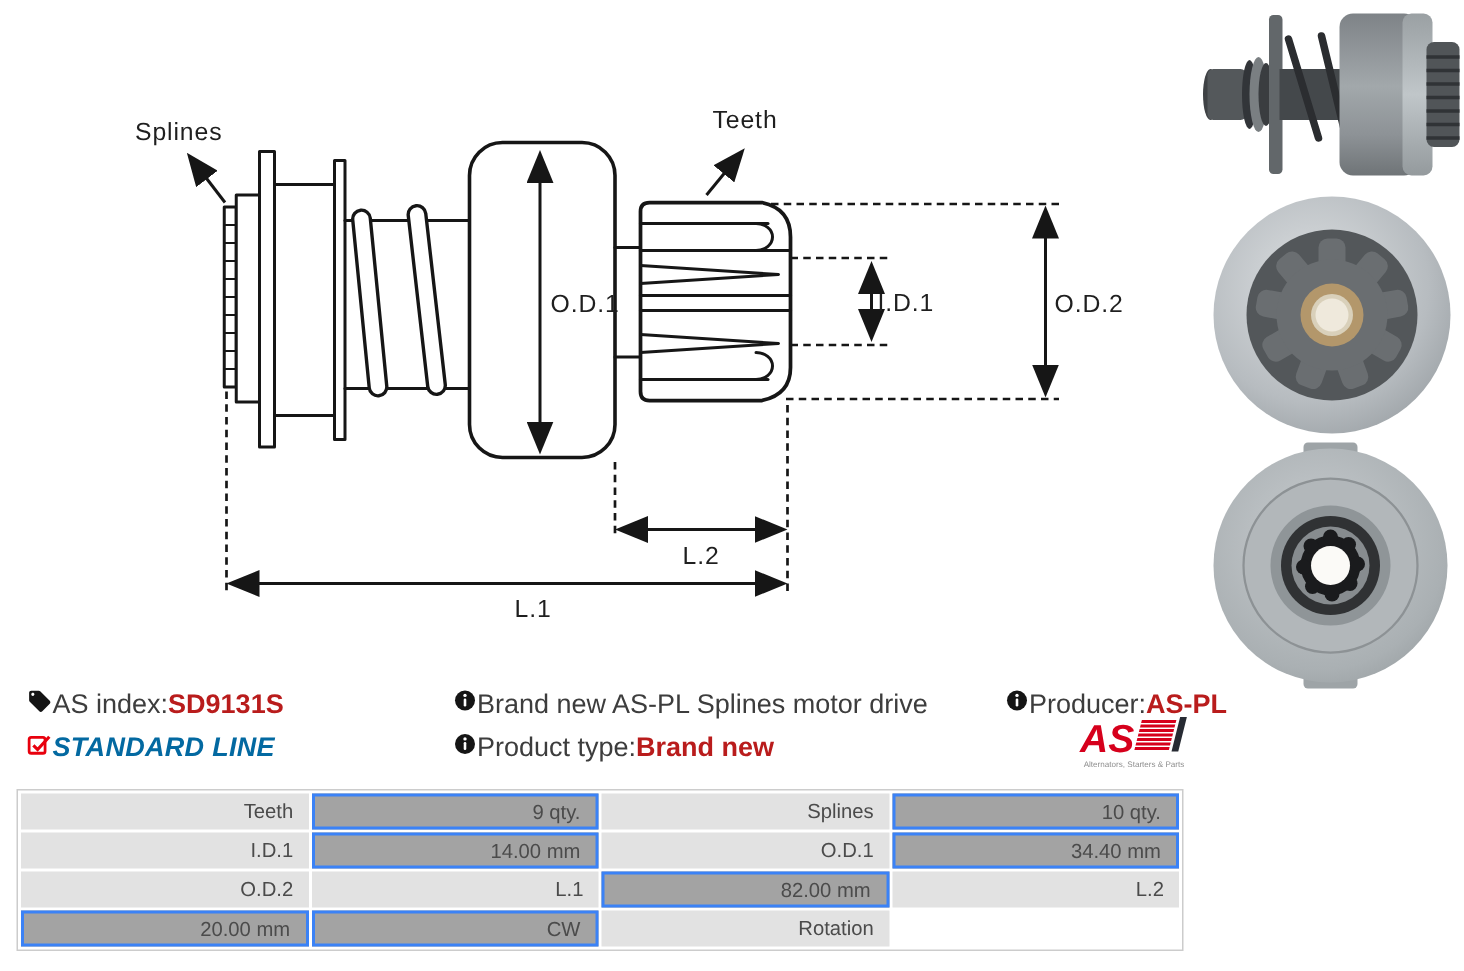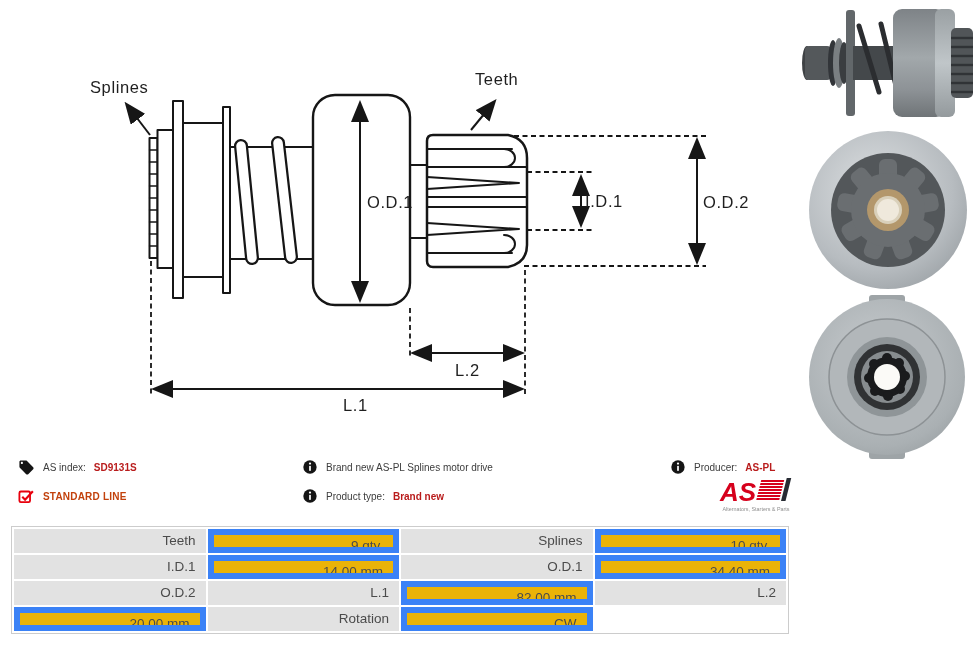--- a/index.html
+++ b/index.html
@@ -1,34 +1,34 @@
 <!DOCTYPE html>
 <html><head>
 <meta charset="utf-8">
 <style>
   html,body{margin:0;padding:0;background:#fff;}
   body{width:976px;height:647px;font-family:"Liberation Sans",sans-serif;}
   #stage{position:relative;width:976px;height:647px;background:#fff;overflow:hidden;}
   .abs{position:absolute;}
 
   
-  .info-item{position:absolute;display:flex;align-items:center;gap:8px;font-size:10px;color:#3d3d3d;white-space:nowrap;}
+  .info-item{position:absolute;display:flex;align-items:flex-start;font-size:18px;color:#3d3d3d;white-space:nowrap;}
   .info-item .lbl{color:#3d3d3d;}
   .info-item b{color:#b91c1c;font-weight:bold;}
-  .std-line{color:#c2410c;font-weight:bold;letter-spacing:.2px;}
+  .std-line{color:#0369a1;font-weight:bold;letter-spacing:.2px;font-style:italic;}
   .ico{display:inline-flex;flex:0 0 auto;}
 
   
   .spec-table{position:absolute;left:11px;top:526px;width:778px;height:108px;box-sizing:border-box;
     border:1px solid #cccccc;background:#fff;padding:2px;display:grid;
     grid-template-columns:1fr 1fr 1fr 1fr;grid-auto-rows:24px;gap:2px;}
   .cell{box-sizing:border-box;text-align:right;padding-right:10px;font-size:13.5px;color:#4b4b4b;
     line-height:24px;height:24px;overflow:hidden;}
   .cell.lab{background:#e2e2e2;}
-  .cell.val{background:#eab308;border:6px solid #3b82f6;line-height:22px;}
+  .cell.val{background:#a3a3a3;border:2px solid #3b82f6;line-height:22px;}
 
   
   svg text{font-family:"Liberation Sans",sans-serif;}
   .diagram-label{font-size:16.5px;fill:#1f1f1f;letter-spacing:.6px;}
   .photo{position:absolute;background:#fff;}
 </style>
 </head>
 <body>
 
 <div id="stage">
@@ -316,17 +316,17 @@
     <div class="cell val">14.00 mm</div>
     <div class="cell lab">O.D.1</div>
     <div class="cell val">34.40 mm</div>
 
     <div class="cell lab">O.D.2</div>
     <div class="cell lab">L.1</div>
     <div class="cell val">82.00 mm</div>
 
     <div class="cell lab">L.2</div>
     <div class="cell val">20.00 mm</div>
+    <div class="cell val">CW</div>
     <div class="cell lab">Rotation</div>
-    <div class="cell val">CW</div>
   </div>
 
 </div>
 
 </body></html>

